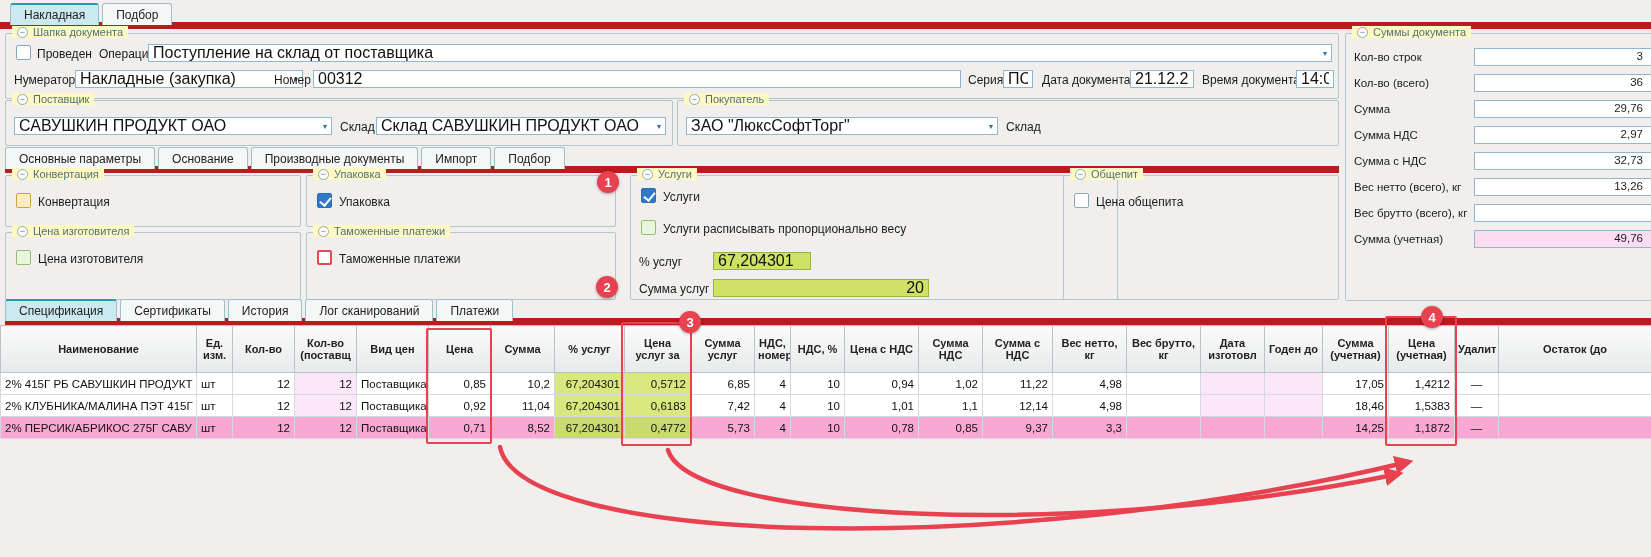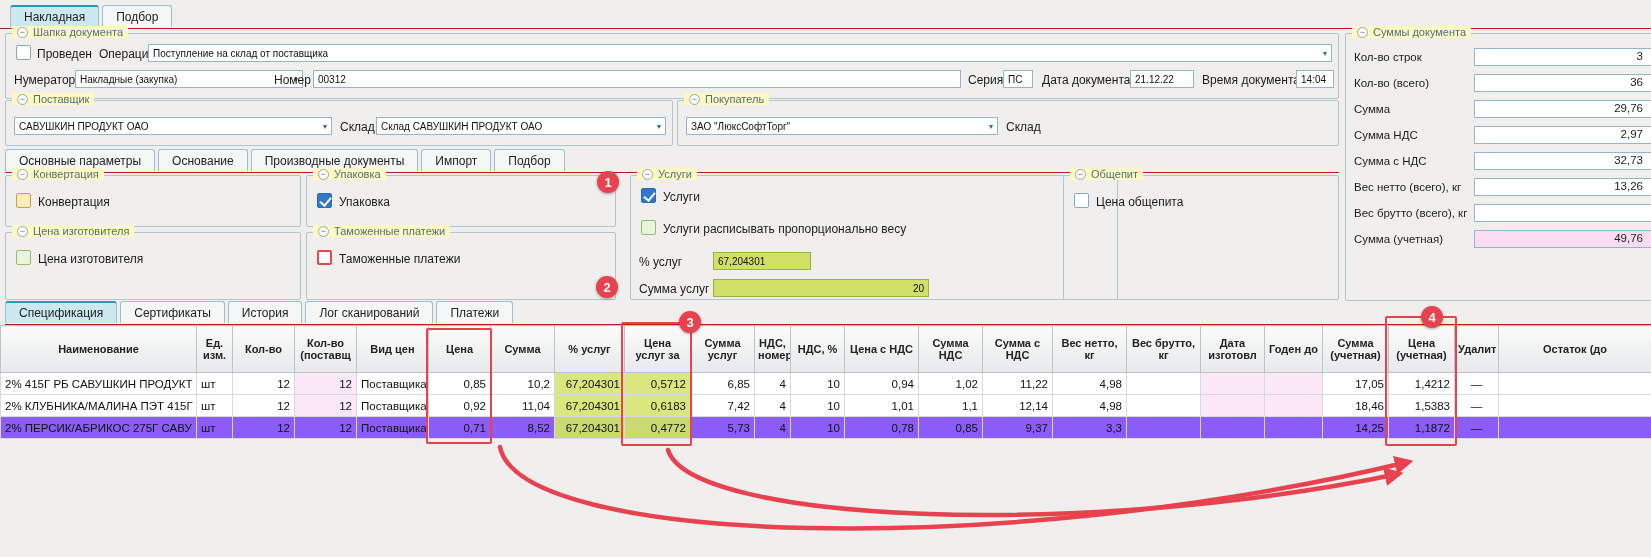--- a/index.html
+++ b/index.html
@@ -1,32 +1,32 @@
 <!DOCTYPE html>
 <html><head>
 <meta charset="utf-8">
 <style>
   *{box-sizing:border-box;margin:0;padding:0}
   html,body{width:1651px;height:557px;overflow:hidden}
   body{position:relative;background:#f0efed;font-family:"Liberation Sans",sans-serif;font-size:12px;color:#1c1c1c}
 
   
-  .tabbar{position:absolute;display:flex;align-items:flex-start;border-bottom:1px solid #b91c1c}
+  .tabbar{position:absolute;display:flex;align-items:center;border-bottom:7px solid #b91c1c}
   .tabs{display:flex;gap:3px}
   .tab{border:1px solid #9fc0ca;border-bottom:none;background:#f5f6f6;padding:4px 13px 3px;font-size:12px;color:#222;border-radius:3px 3px 0 0;white-space:nowrap}
   .tab.active{background:#cde9f0;border-top:2px solid #2e96ad;padding-top:3px}
 
   
   .gbox{position:absolute;border:1px solid #b3c6cb;border-radius:2px}
   .glegend{position:absolute;top:-8px;left:6px;background:#fef9c3;padding:0 5px;display:flex;align-items:center;gap:5px;font-size:11px;color:#50707e;white-space:nowrap}
   .collapse{width:11px;height:11px;border:1px solid #90a8b0;border-radius:50%;font-size:9px;line-height:9px;text-align:center;color:#607880;background:#fdfdfd}
   .collapse::before{content:"−"}
 
   .lbl{position:absolute;font-size:12px;color:#1c1c1c;white-space:nowrap}
-  .inp{position:absolute;background:#fff;border:1px solid #8fb7cd;font-size:10px;color:#111;display:flex;align-items:center;padding:0 4px;height:18px;white-space:nowrap;overflow:hidden}
+  .inp{position:absolute;background:#fff;border:1px solid #8fb7cd;font-size:16px;color:#111;display:flex;align-items:center;padding:0 4px;height:18px;white-space:nowrap;overflow:hidden}
   .inp .txt{flex:1;overflow:hidden;white-space:nowrap}
   .inp .dd{font-size:8px;color:#2d6e96;margin-left:2px}
   .inp .dd::before{content:"▾"}
   .inp.green{background:#cfe166;border-color:#9ab33e}
   .inp.right{justify-content:flex-end}
 
   .cb{position:absolute;width:15px;height:15px;border:1px solid #88a8bc;background:#fff;border-radius:2px}
   .cb.checked{background:#3079c8;border-color:#2b6cb4}
   .cb.checked::after{content:"";position:absolute;left:4px;top:1px;width:5px;height:9px;border:solid #fff;border-width:0 2px 2px 0;transform:rotate(40deg)}
   .cb.tint-orange{background:#fcedc0;border-color:#cfa23c}
@@ -39,21 +39,21 @@
   .t-label{flex:1;font-size:11.5px;color:#1c1c1c;white-space:nowrap}
   .t-val{width:180px;height:18px;background:#fff;border:1px solid #8fb7cd;font-size:11.5px;text-align:right;padding:1px 10px 0 4px;overflow:hidden}
   .t-val.pink{background:#fbdcf2}
 
   
   #spec-table{position:absolute;left:0;top:325px;width:1651px;border-collapse:collapse;table-layout:fixed;font-size:11.5px}
   #spec-table th{height:47px;background:linear-gradient(#fbfbfb,#e7e9ea);border:1px solid #b9c4c9;font-weight:bold;font-size:11px;color:#222;padding:1px 3px;text-align:center;overflow:hidden;vertical-align:middle}
   #spec-table td{height:22px;background:#fff;border:1px solid #d4dadd;padding:0 4px;white-space:nowrap;overflow:hidden;color:#111}
   #spec-table td.c-green{background:#d9e87e}
   #spec-table td.c-pink{background:#fbe7f7}
-  #spec-table tr.selected td{background:#8b5cf6}
+  #spec-table tr.selected td{background:#f9a8d4}
   #spec-table tr.selected td.c-green{background:#c9db70}
 
   
   .badge{position:absolute;width:22px;height:22px;border-radius:50%;background:#e8414f;color:#fff;font-size:13px;font-weight:bold;display:flex;align-items:center;justify-content:center;z-index:60;box-shadow:0 1px 3px rgba(0,0,0,.35);pointer-events:none}
   .ann-box{position:absolute;border:2px solid #e8414f;border-radius:2px;z-index:55;pointer-events:none}
   #arrows{position:absolute;left:0;top:0;width:1651px;height:557px;z-index:50;pointer-events:none}
 </style>
 </head>
 <body>
 

